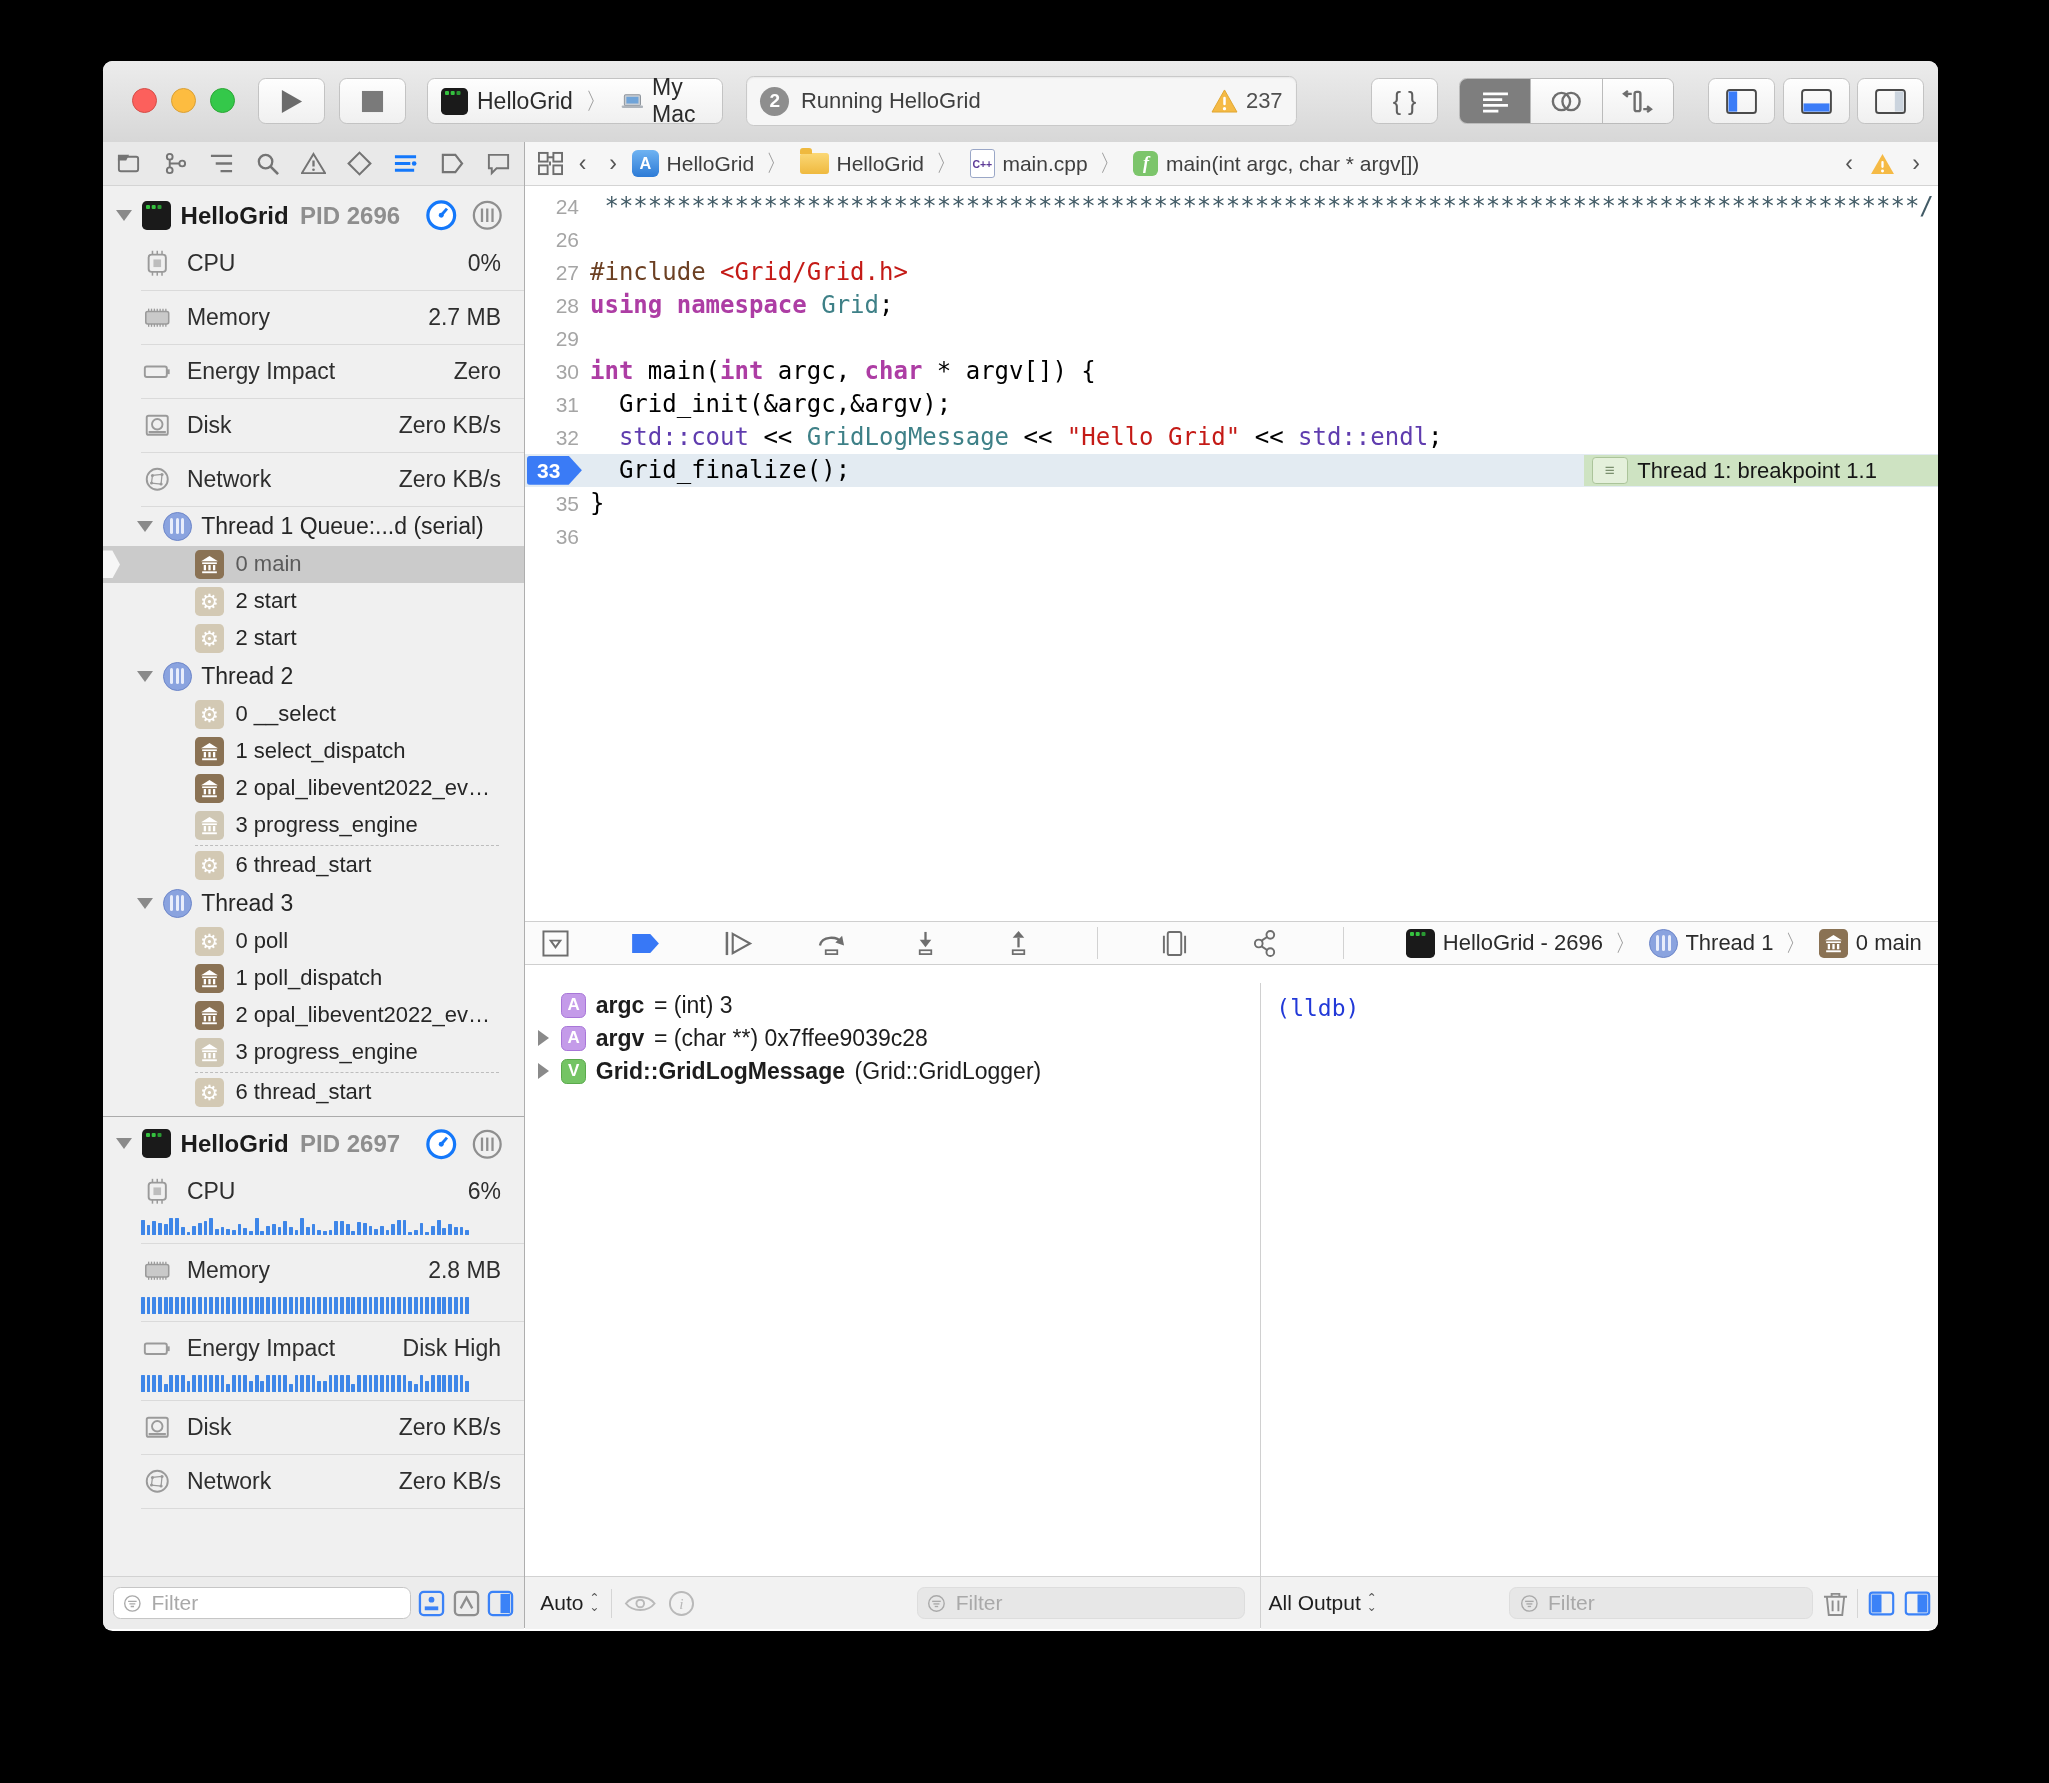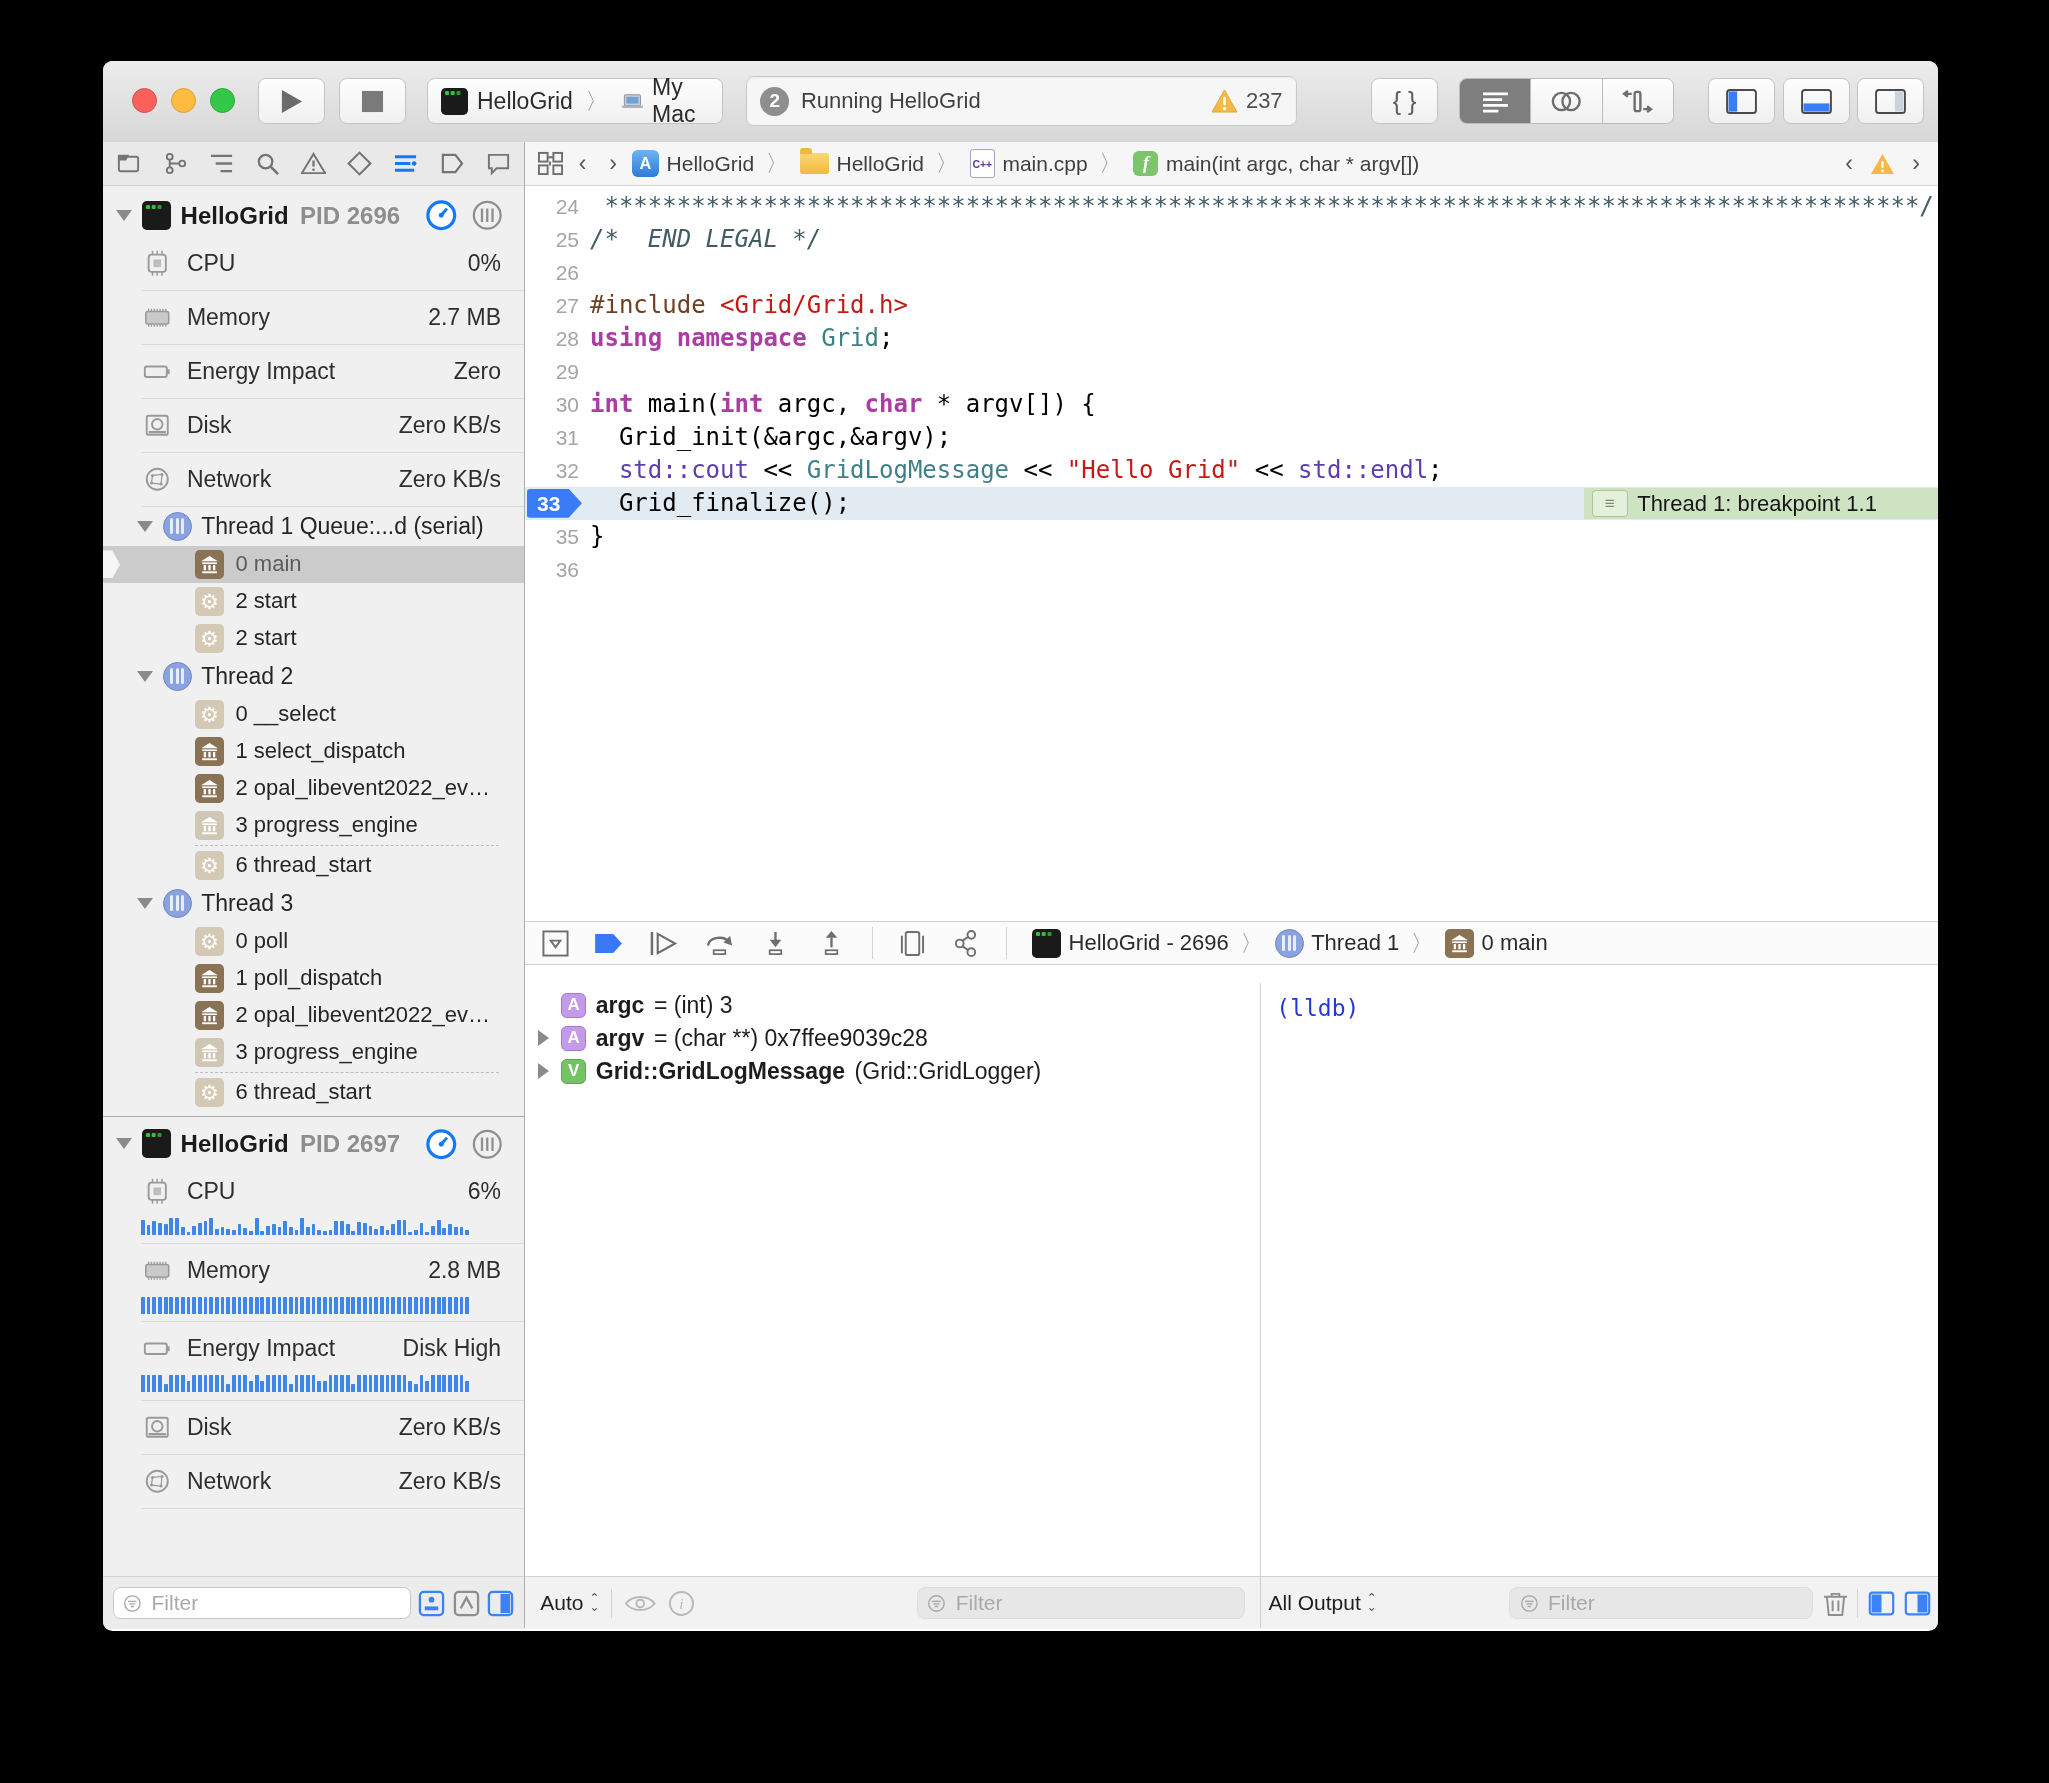--- a/index.html
+++ b/index.html
@@ -106,21 +106,21 @@
           display:flex;align-items:center;gap:9.6px;padding-left:7.6px;box-sizing:border-box;
           font-family:"Liberation Sans",sans-serif;font-size:22px;color:#161616;}
   .bpanno .chip{width:34px;height:25px;background:#E4F0DB;border:1px solid #ABC49A;border-radius:3.8px;
           display:flex;align-items:center;justify-content:center;color:#7A8F6E;font-size:17px;}
   .c-com{color:#425B66;} .c-comi{color:#425B66;font-style:italic;}
   .c-prep{color:#6C4023;} .c-str{color:#C41A16;} .c-kw{color:#AD3DA4;font-weight:bold;}
   .c-type{color:#3E8087;} .c-std{color:#5F3CAE;} .c-num{color:#272AD8;} .c-pln{color:#000;}
   
   .debugbar{position:absolute;left:422px;top:860px;width:1414px;height:44px;background:#FBFBFB;
             border-top:1px solid #CFCFCF;border-bottom:1px solid #CFCFCF;box-sizing:border-box;
-            display:flex;align-items:center;gap:25px;padding:0 17px;font-size:22px;color:#2B2B2B;}
+            display:flex;align-items:center;gap:25px;padding:0 17px;font-size:22px;color:#2B2B2B;justify-content:space-between;}
   .dsep{width:1px;height:32.5px;background:#D2D2D2;}
   .dcrumb{display:flex;align-items:center;gap:7.6px;}
   
   .vars{position:absolute;left:422px;top:922px;width:735px;height:593px;background:#fff;overflow:hidden;padding-top:5.7px;}
   .vrow{height:33px;display:flex;align-items:center;font-size:23px;color:#1D1D1D;padding-left:9.6px;gap:9.6px;}
   .vrow .vdisc{width:17px;display:flex;justify-content:center;}
   .vrow .vbadge{width:25px;height:25px;border-radius:5.7px;color:#fff;font-size:17px;font-weight:bold;
                 display:flex;align-items:center;justify-content:center;flex:0 0 auto;}
   .vbadge.purple{background:#C49BE9;border:1px solid #A876D8;box-sizing:border-box;}
   .vbadge.green{background:#74C464;border:1px solid #5AA94C;box-sizing:border-box;}
@@ -899,21 +899,20 @@
             <span class="gvalue">Zero KB/s</span>
           </div>
         </div>
         <div class="gsep"></div>
       </div>
   </div>
 
   <div class="editor">
     <div class="code">
         <div class="crow"><span class="ln">24</span><span class="ct"><span class="c-com"> *******************************************************************************************/</span></span></div>
-        <div class="crow"><span class="ln">25</span><span class="ct"><span class="c-comi">/*  END LEGAL */</span></span></div>
         <div class="crow"><span class="ln">26</span><span class="ct"></span></div>
         <div class="crow"><span class="ln">27</span><span class="ct"><span class="c-prep">#include </span><span class="c-str">&lt;Grid/Grid.h&gt;</span></span></div>
         <div class="crow"><span class="ln">28</span><span class="ct"><span class="c-kw">using namespace </span><span class="c-type">Grid</span><span class="c-pln">;</span></span></div>
         <div class="crow"><span class="ln">29</span><span class="ct"></span></div>
         <div class="crow"><span class="ln">30</span><span class="ct"><span class="c-kw">int</span><span class="c-pln"> main(</span><span class="c-kw">int</span><span class="c-pln"> argc, </span><span class="c-kw">char</span><span class="c-pln"> * argv[]) {</span></span></div>
         <div class="crow"><span class="ln">31</span><span class="ct"><span class="c-pln">  Grid_init(&amp;argc,&amp;argv);</span></span></div>
         <div class="crow"><span class="ln">32</span><span class="ct"><span class="c-pln">  </span><span class="c-std">std::cout</span><span class="c-pln"> &lt;&lt; </span><span class="c-type">GridLogMessage</span><span class="c-pln"> &lt;&lt; </span><span class="c-str">"Hello Grid"</span><span class="c-pln"> &lt;&lt; </span><span class="c-std">std::endl</span><span class="c-pln">;</span></span></div>
         <div class="crow bp"><span class="ln"></span><span class="ct"><span class="c-pln">  Grid_finalize();</span></span><div class="bptag">33</div><div class="bpanno"><div class="chip">≡</div><span>Thread 1: breakpoint 1.1</span></div></div>
         <div class="crow"><span class="ln">35</span><span class="ct"><span class="c-pln">}</span></span></div>
         <div class="crow"><span class="ln">36</span><span class="ct"></span></div>

